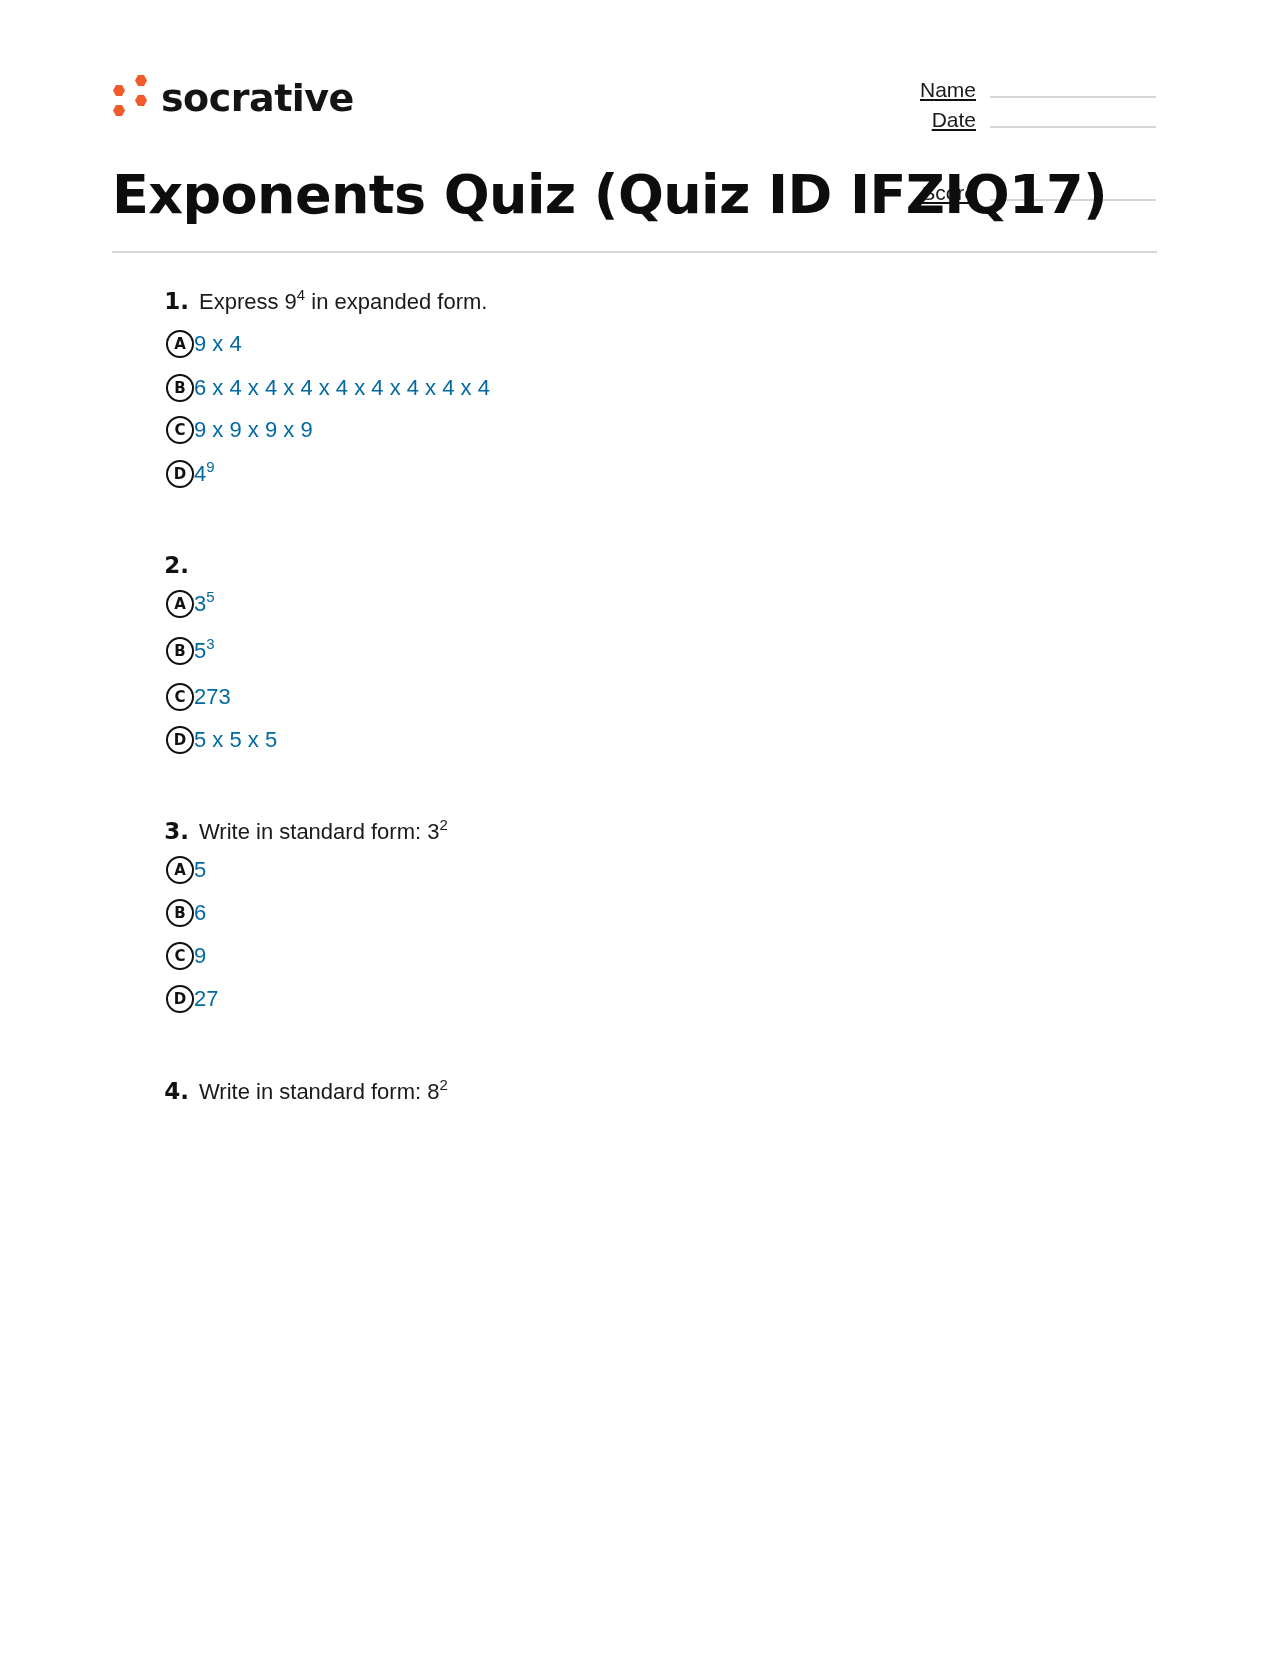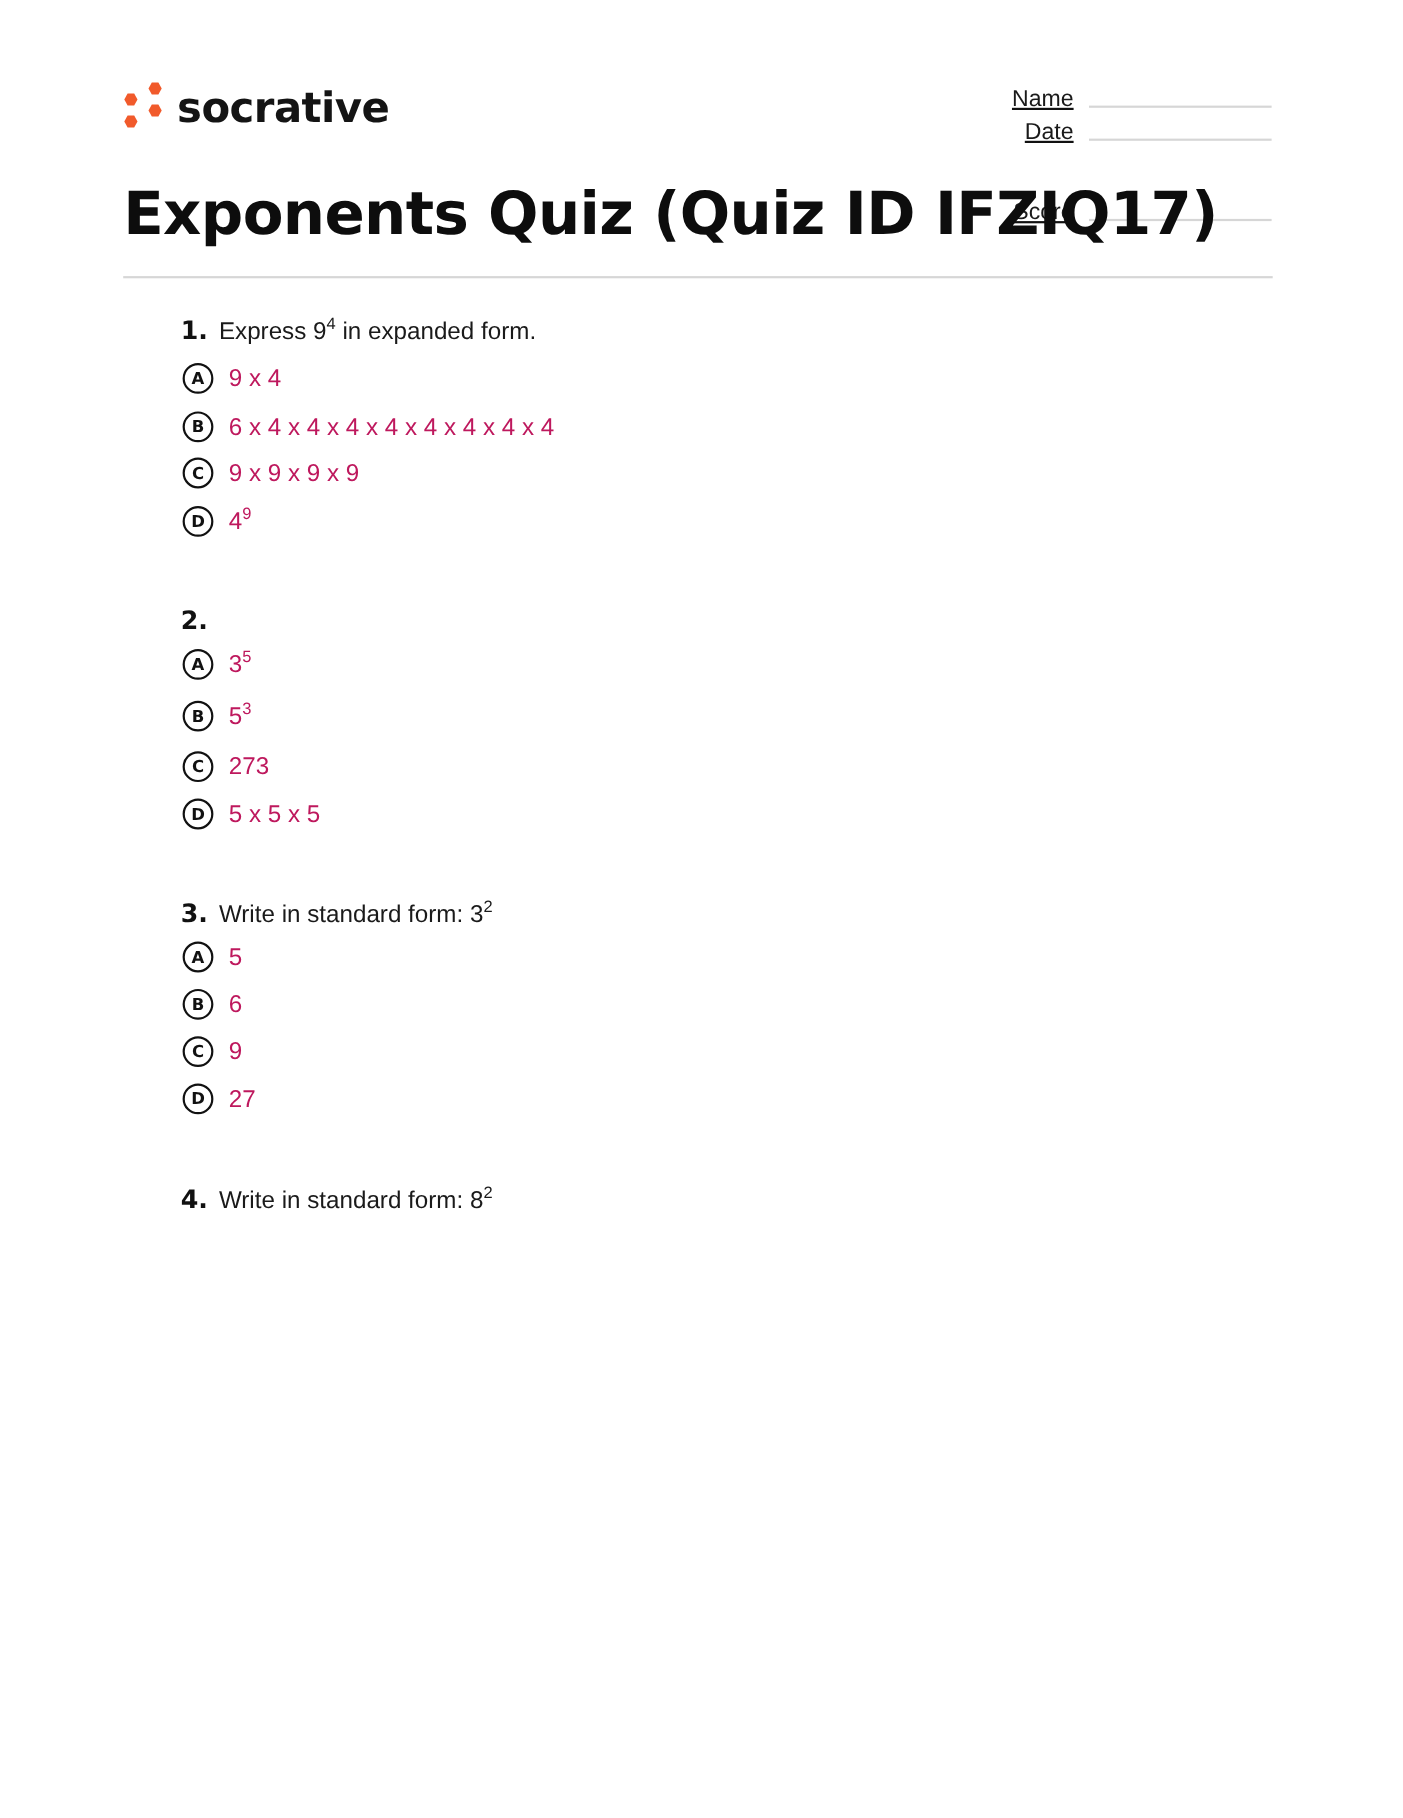--- a/index.html
+++ b/index.html
@@ -15,21 +15,21 @@
   .divider { position:absolute; left:112px; top:251px; width:1045px; height:2px; background:#d6d6d6; }
   .question { position:absolute; left:166px; }
   .q-head { position:absolute; left:0; display:flex; align-items:baseline; white-space:nowrap; }
   .q-num { font-family:"DejaVu Sans", sans-serif; font-weight:bold; font-size:23px; width:45px; text-align:right; padding-right:10px; box-sizing:border-box; color:#111; }
   .q-text { font-size:22px; color:#1a1a1a; }
   sup { font-size:15px; vertical-align:0; position:relative; top:-9px; }
   .opt { position:absolute; left:0; display:flex; align-items:center; white-space:nowrap; }
   .bubble { width:28px; height:28px; border:2px solid #111; border-radius:50%; box-sizing:border-box;
             display:flex; align-items:center; justify-content:center;
             font-family:"DejaVu Sans", sans-serif; font-weight:bold; font-size:15px; color:#111; line-height:1; }
-  .opt-text { font-size:22px; margin-left:14px; color:#be185d; }
+  .opt-text { font-size:22px; margin-left:0; color:#0369a1; }
 </style>
 </head>
 <body>
 
 <div class="logo">
   <svg width="38" height="50" viewBox="0 0 38 50">
     <polygon points="27,2 33,2 36,7.5 33,13 27,13 24,7.5" fill="#f15a2b"></polygon>
     <polygon points="9,12 15,12 18,17.5 15,23 9,23 6,17.5" fill="#f15a2b" transform="translate(-4,0)"></polygon>
     <polygon points="27,22 33,22 36,27.5 33,33 27,33 24,27.5" fill="#f15a2b"></polygon>
     <polygon points="9,32 15,32 18,37.5 15,43 9,43 6,37.5" fill="#f15a2b" transform="translate(-4,0)"></polygon>

